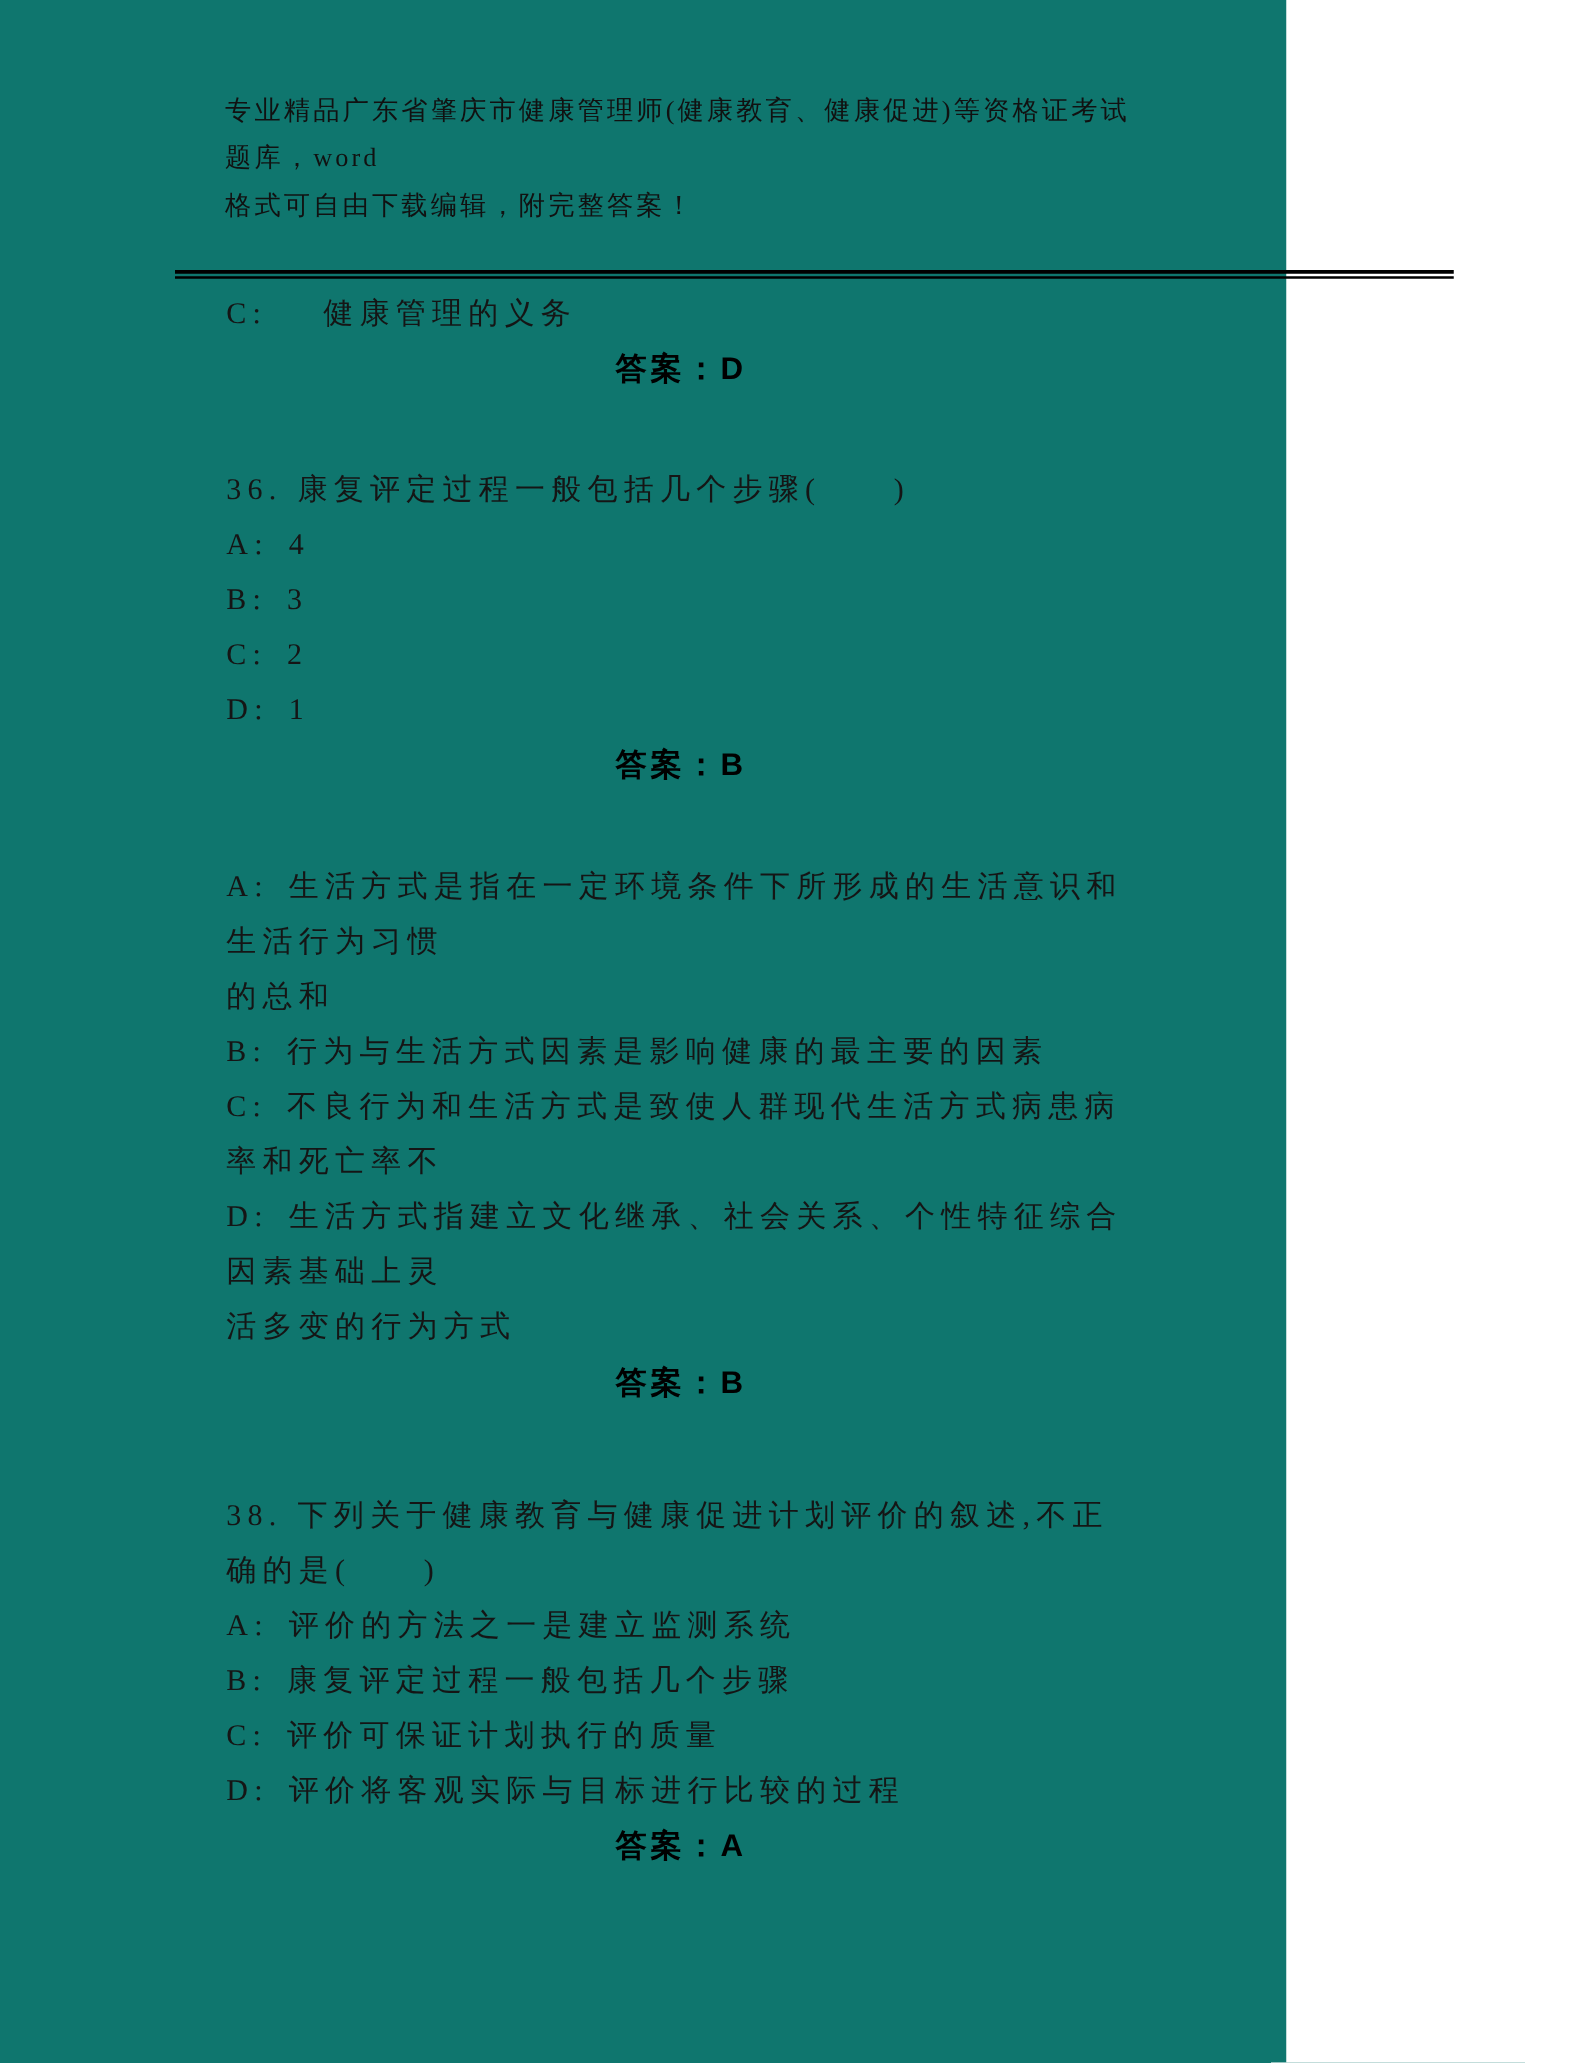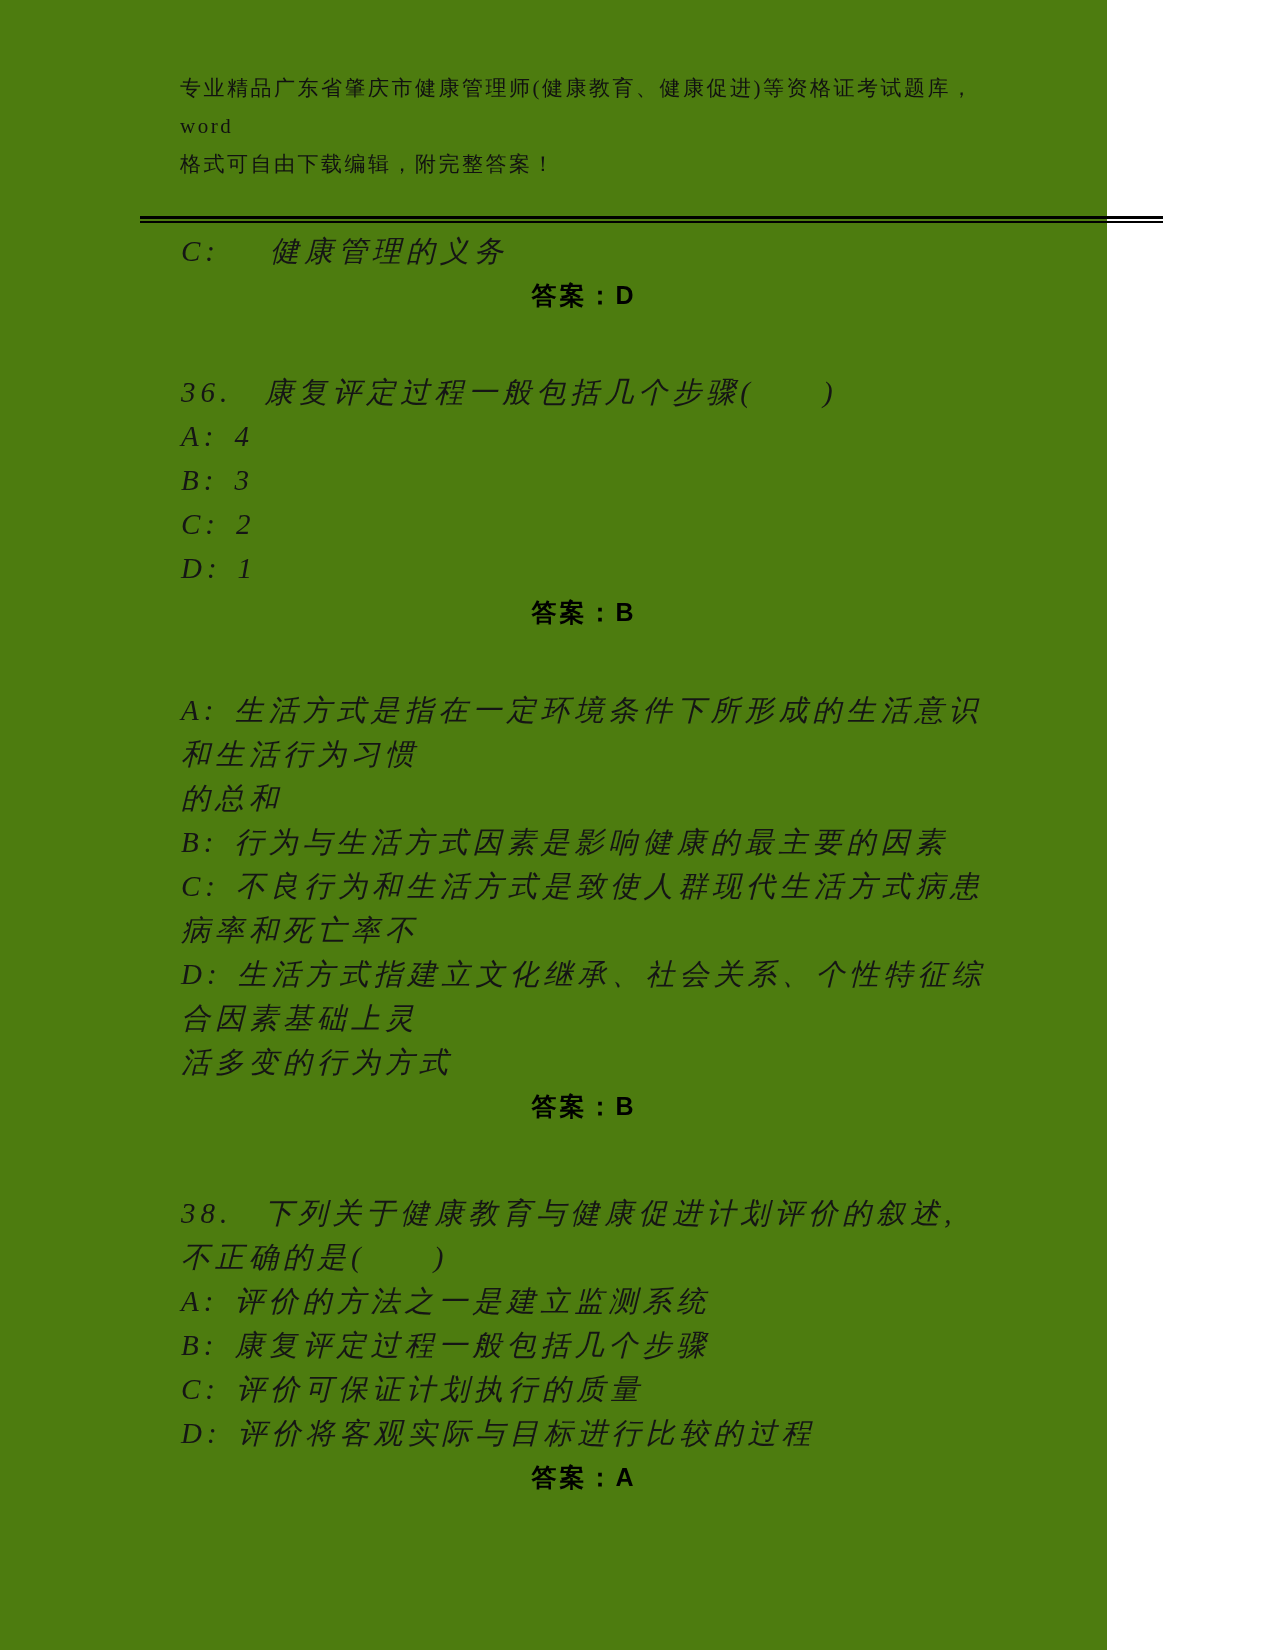--- a/index.html
+++ b/index.html
@@ -9,23 +9,23 @@
   }
   body {
     width: 1275px;
     height: 1650px;
     position: relative;
     font-family: "Liberation Serif", serif;
     color: #0a0a0a;
     overflow: hidden;
   }
   .page {
-    width: 1107px;
+    width: 1029px;
     height: 1650px;
-    background: #4d7c0f;
+    background: #0f766e;
   }
   
   .doc-header {
     padding-top: 69px;
     padding-left: 180px;
     padding-right: 120px;
   }
   .doc-header .hline {
     font-size: 21px;
     line-height: 38px;
@@ -42,32 +42,31 @@
     border-bottom: 2px solid #000;
     box-sizing: border-box;
   }
   
   .content {
     margin-top: 6px;
     padding-left: 181px;
     padding-right: 120px;
   }
   .line {
-    font-size: 29px;
+    font-size: 24px;
     line-height: 44px;
     letter-spacing: 5px;
     white-space: pre-wrap;
     color: #151515;
-    font-style: italic;
   }
   .line .opt-label {
     margin-right: 16px;
   }
   .line .q-num {
-    margin-right: 32px;
+    margin-right: 12px;
   }
   .answer-line {
     font-family: "Liberation Sans", sans-serif;
     font-weight: bold;
     font-size: 25px;
     line-height: 44px;
     letter-spacing: 3px;
     color: #000;
     white-space: pre-wrap;
     text-align: center;

